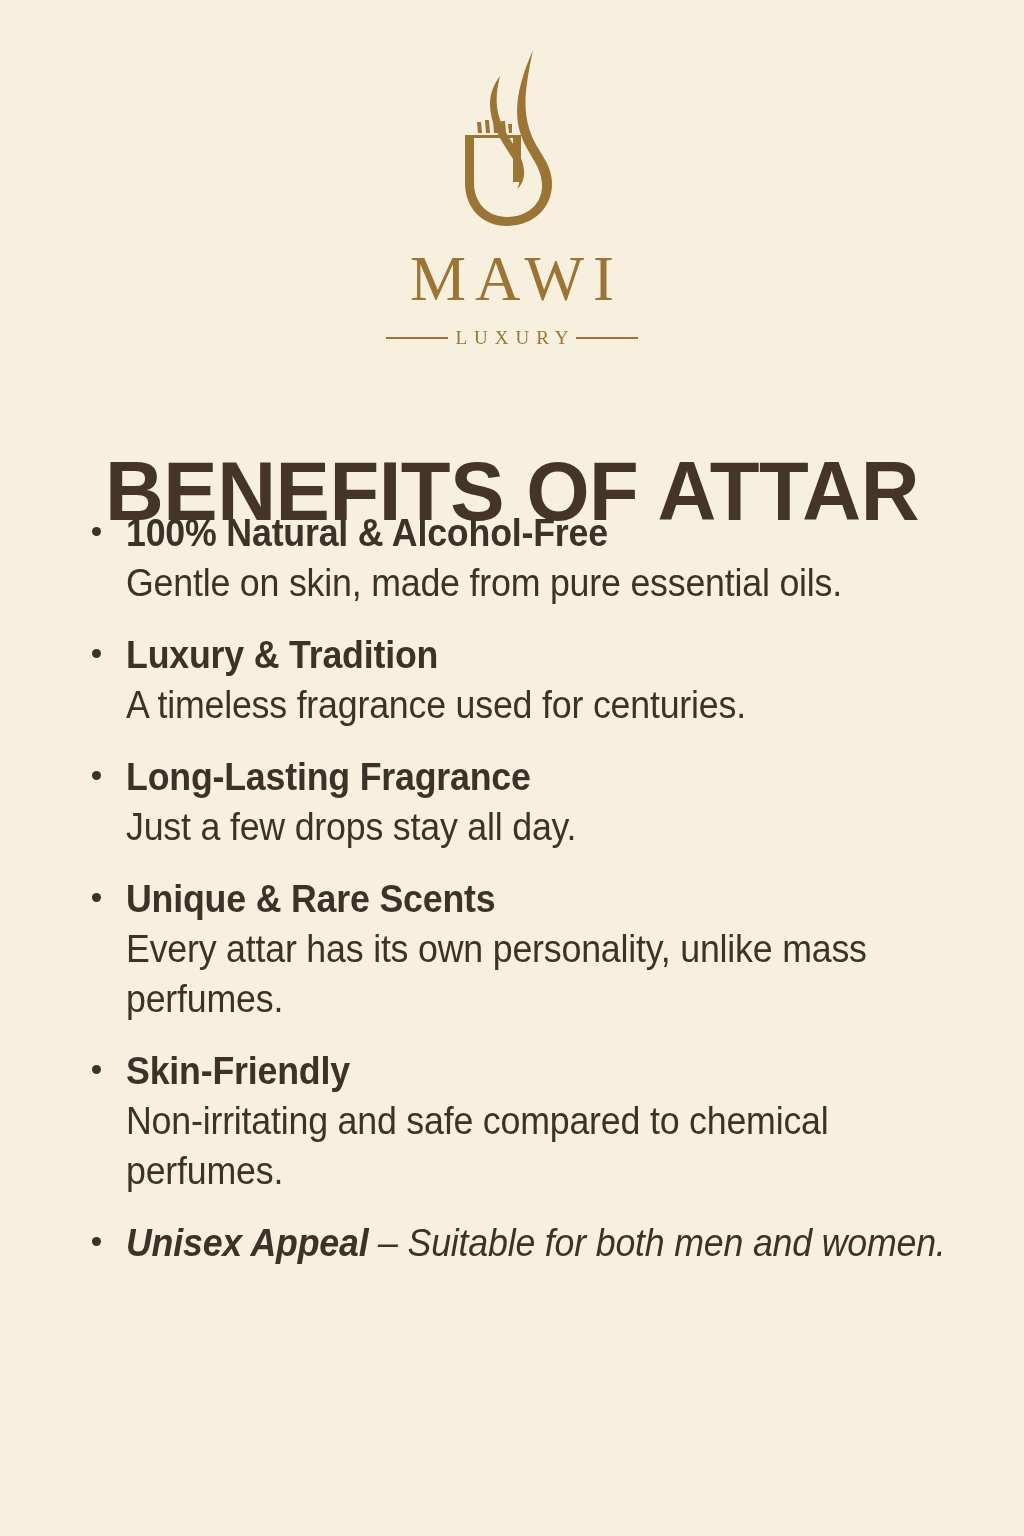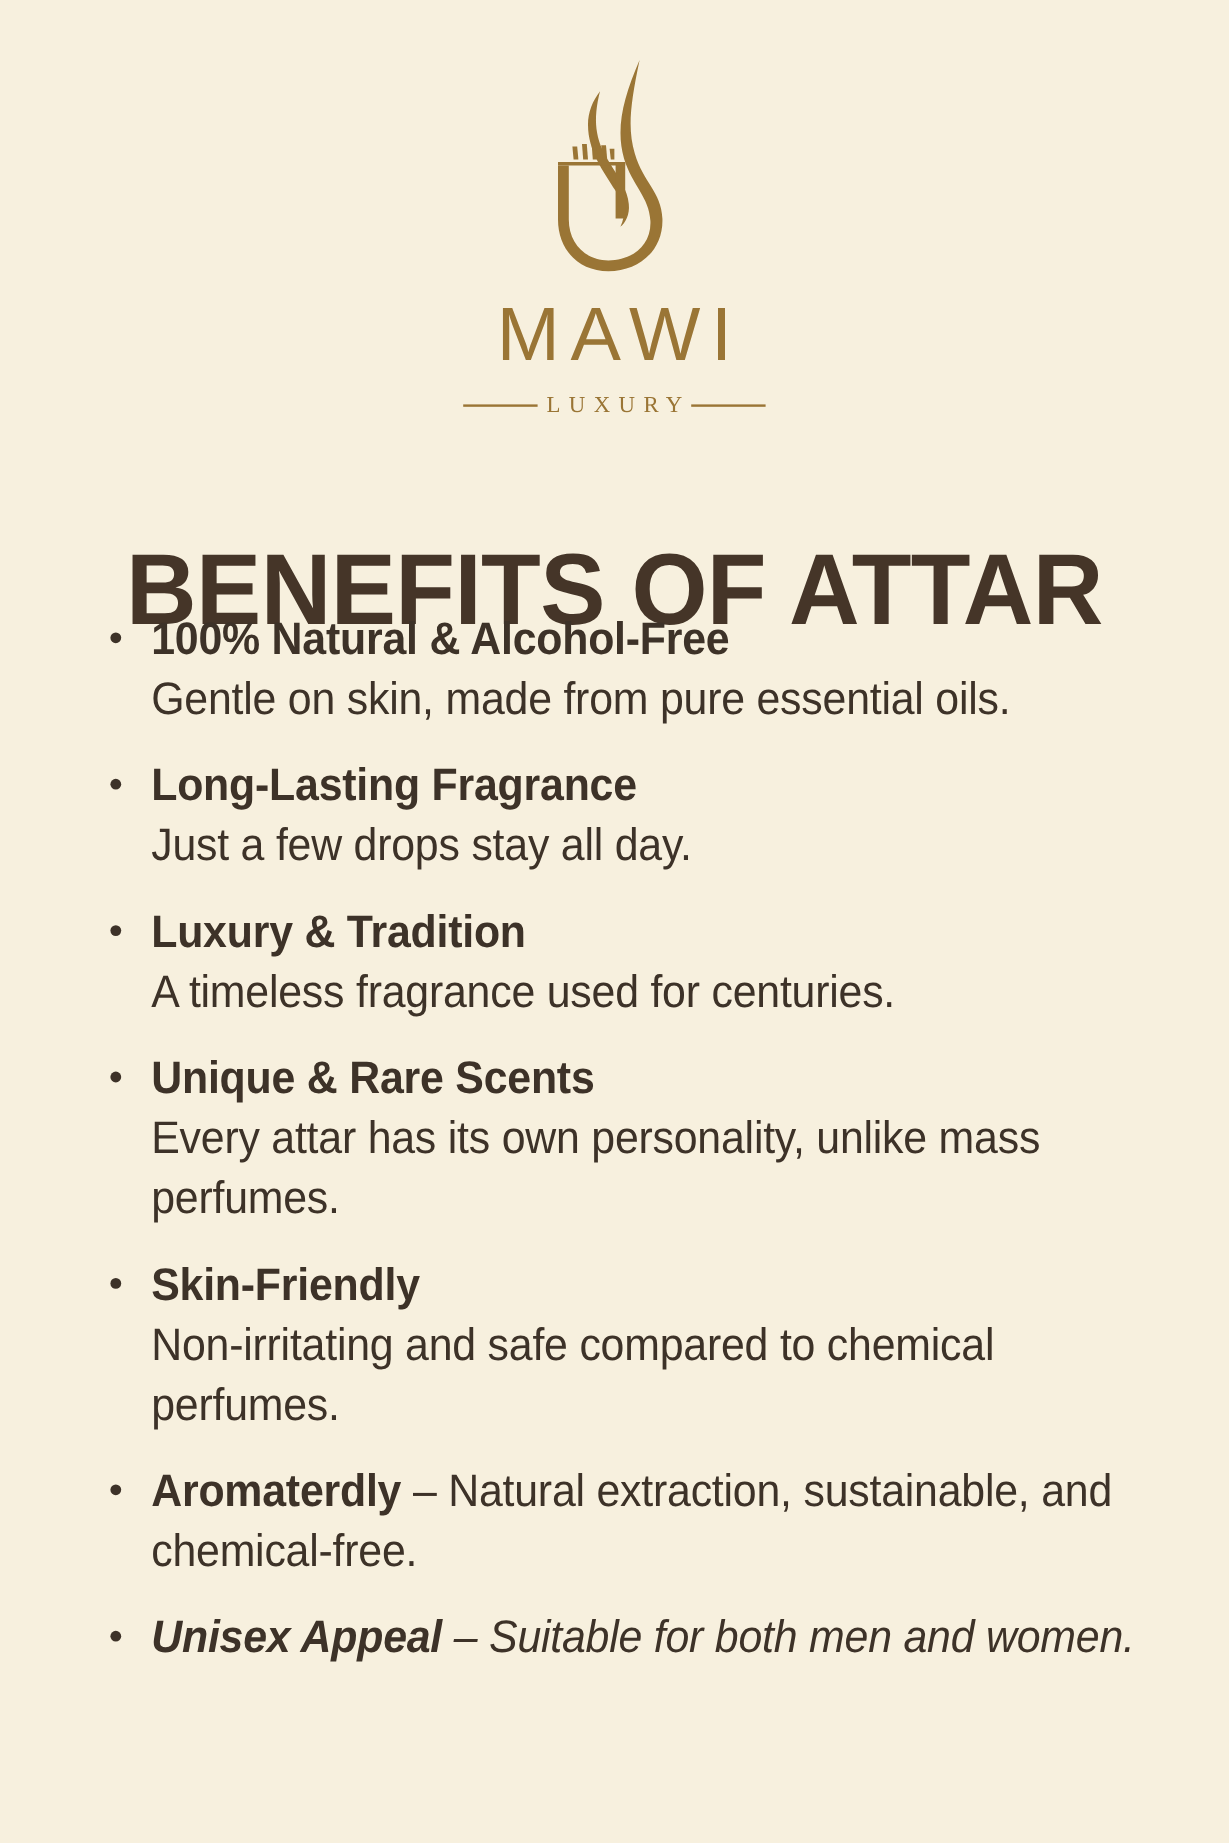--- a/index.html
+++ b/index.html
@@ -32,21 +32,21 @@
     flex-direction: column;
     align-items: center;
   }
   .logo-mark {
     width: 150px;
     height: 200px;
     display: block;
   }
   .brand-name {
     margin-top: 6px;
-    font-family: Liberation Sans, sans-serif;
+    font-family: Liberation Serif, serif;
     font-size: 63px;
     line-height: 1;
     letter-spacing: 9px;
     text-indent: 9px;
     color: #9A7535;
     font-weight: 400;
   }
   .brand-sub-row {
     margin-top: 16px;
     display: flex;
@@ -172,37 +172,33 @@
 
   <h1 class="poster-title">BENEFITS OF ATTAR</h1>
 
   <ul class="benefits" id="benefits-list">
       <li class="benefit-item stacked">
         <span class="bullet-dot"></span>
         <div class="benefit-text"><span class="benefit-head">100% Natural &amp; Alcohol-Free</span><span class="benefit-desc">Gentle on skin, made from pure essential oils.</span></div>
       </li>
       <li class="benefit-item stacked">
         <span class="bullet-dot"></span>
+        <div class="benefit-text"><span class="benefit-head">Luxury &amp; Tradition</span><span class="benefit-desc">A timeless fragrance used for centuries.</span></div>
+      </li>
+      <li class="benefit-item stacked">
+        <span class="bullet-dot"></span>
         <div class="benefit-text"><span class="benefit-head">Long-Lasting Fragrance</span><span class="benefit-desc">Just a few drops stay all day.</span></div>
       </li>
       <li class="benefit-item stacked">
         <span class="bullet-dot"></span>
-        <div class="benefit-text"><span class="benefit-head">Luxury &amp; Tradition</span><span class="benefit-desc">A timeless fragrance used for centuries.</span></div>
-      </li>
-      <li class="benefit-item stacked">
-        <span class="bullet-dot"></span>
         <div class="benefit-text"><span class="benefit-head">Unique &amp; Rare Scents</span><span class="benefit-desc">Every attar has its own personality, unlike mass perfumes.</span></div>
       </li>
       <li class="benefit-item stacked">
         <span class="bullet-dot"></span>
         <div class="benefit-text"><span class="benefit-head">Skin-Friendly</span><span class="benefit-desc">Non-irritating and safe compared to chemical perfumes.</span></div>
       </li>
       <li class="benefit-item inline">
         <span class="bullet-dot"></span>
-        <div class="benefit-text"><span class="benefit-head">Aromaterdly</span><span class="benefit-desc"> – Natural extraction, sustainable, and chemical-free.</span></div>
-      </li>
-      <li class="benefit-item inline">
-        <span class="bullet-dot"></span>
         <div class="benefit-text"><span class="benefit-head">Unisex Appeal</span><span class="benefit-desc"> – Suitable for both men and women.</span></div>
       </li>
     </ul>
 
 </div>
 
 </body></html>

